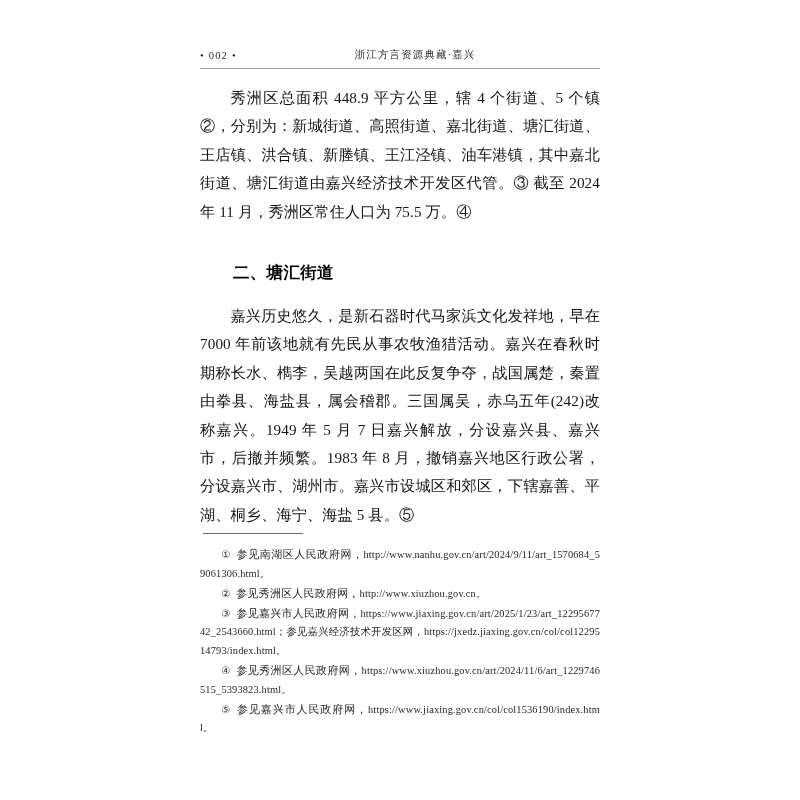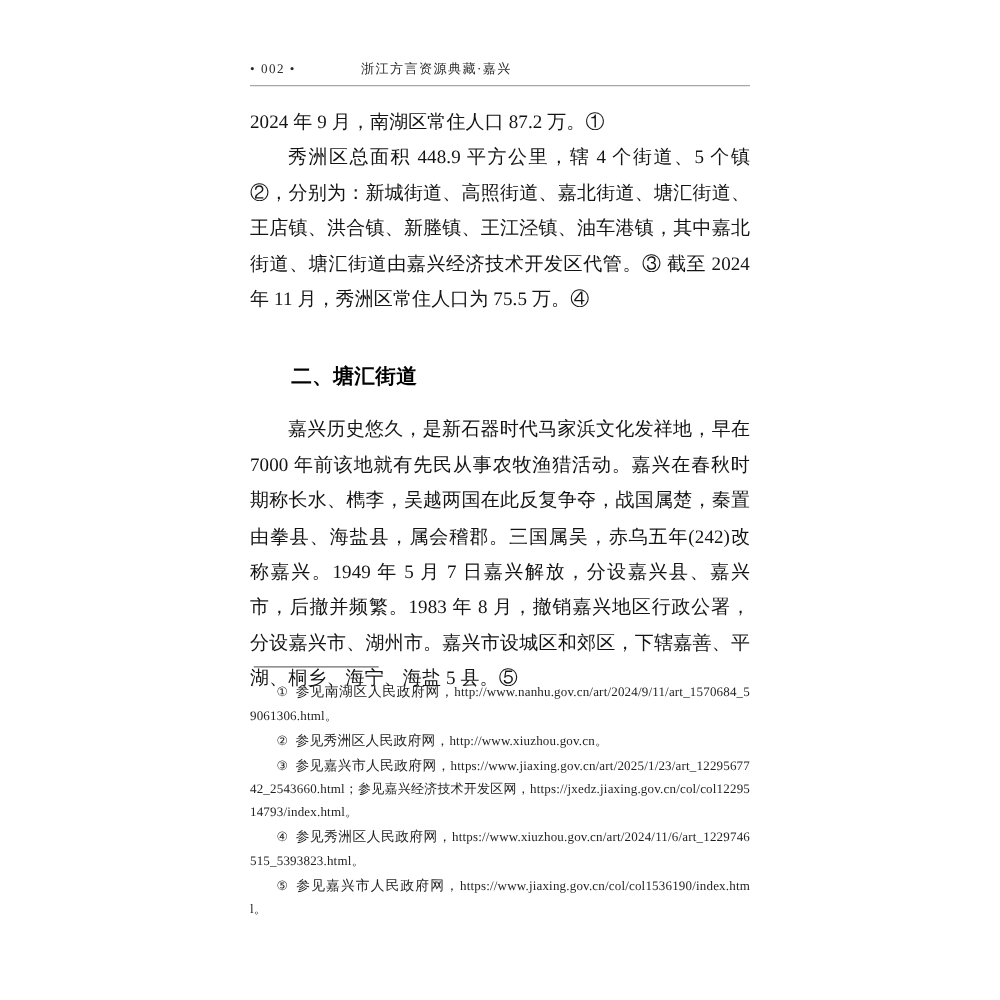--- a/index.html
+++ b/index.html
@@ -33,21 +33,21 @@
     font-size: 10.5px;
     color: #2b2b2b;
     letter-spacing: 0.4px;
   }
   .folio {
     white-space: nowrap;
     font-family: "Liberation Serif", "DejaVu Serif", serif;
     letter-spacing: 1.2px;
   }
   .head-title {
-    margin-left: 52px;
+    margin-left: 118px;
     white-space: nowrap;
     letter-spacing: 1.1px;
     font-family: Liberation Serif, serif;
   }
   .head-rule {
     position: absolute;
     left: 200px;
     top: 68px;
     width: 400px;
     height: 1px;
@@ -132,21 +132,20 @@
 <div class="page">
 
   <div class="running-head">
     <span class="folio">• 002 •</span>
     <span class="head-title">浙江方言资源典藏·嘉兴</span>
   </div>
   <div class="head-rule"></div>
 
   <div class="body-block">
 
-    <p class="para">2024 年 9 月，南湖区常住人口 87.2 万。①</p>
 
     <p class="para indent">秀洲区总面积 448.9 平方公里，辖 4 个街道、5 个镇②，分别为：新城街道、高照街道、嘉北街道、塘汇街道、王店镇、洪合镇、新塍镇、王江泾镇、油车港镇，其中嘉北街道、塘汇街道由嘉兴经济技术开发区代管。③ 截至 2024 年 11 月，秀洲区常住人口为 75.5 万。④</p>
 
     <div class="gap-before-heading"></div>
 
     <h2 class="section-heading">二、塘汇街道</h2>
 
     <div class="gap-after-heading"></div>
 
     <p class="para indent">嘉兴历史悠久，是新石器时代马家浜文化发祥地，早在 7000 年前该地就有先民从事农牧渔猎活动。嘉兴在春秋时期称长水、檇李，吴越两国在此反复争夺，战国属楚，秦置由拳县、海盐县，属会稽郡。三国属吴，赤乌五年(242)改称嘉兴。1949 年 5 月 7 日嘉兴解放，分设嘉兴县、嘉兴市，后撤并频繁。1983 年 8 月，撤销嘉兴地区行政公署，分设嘉兴市、湖州市。嘉兴市设城区和郊区，下辖嘉善、平湖、桐乡、海宁、海盐 5 县。⑤</p>

